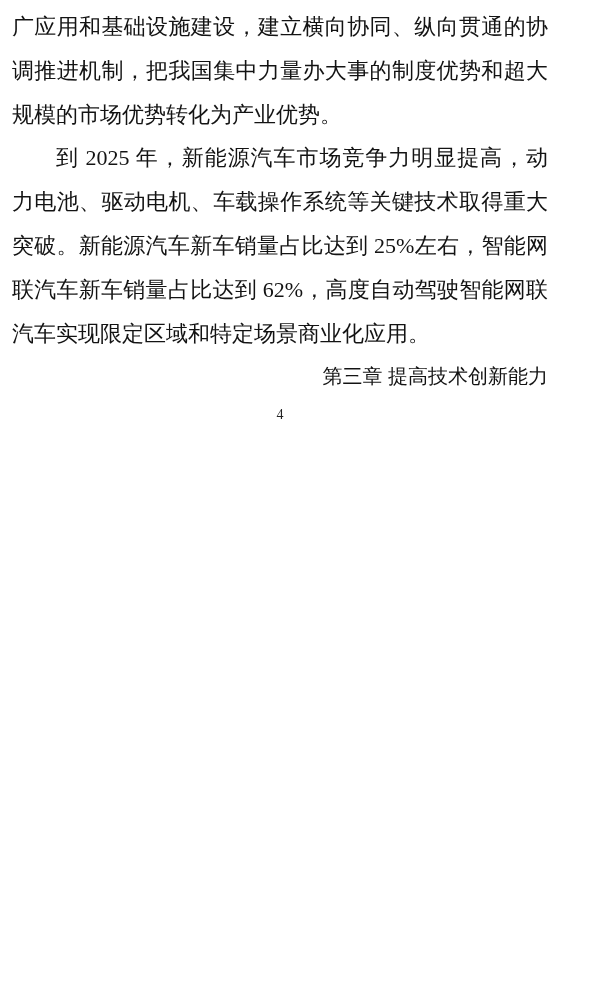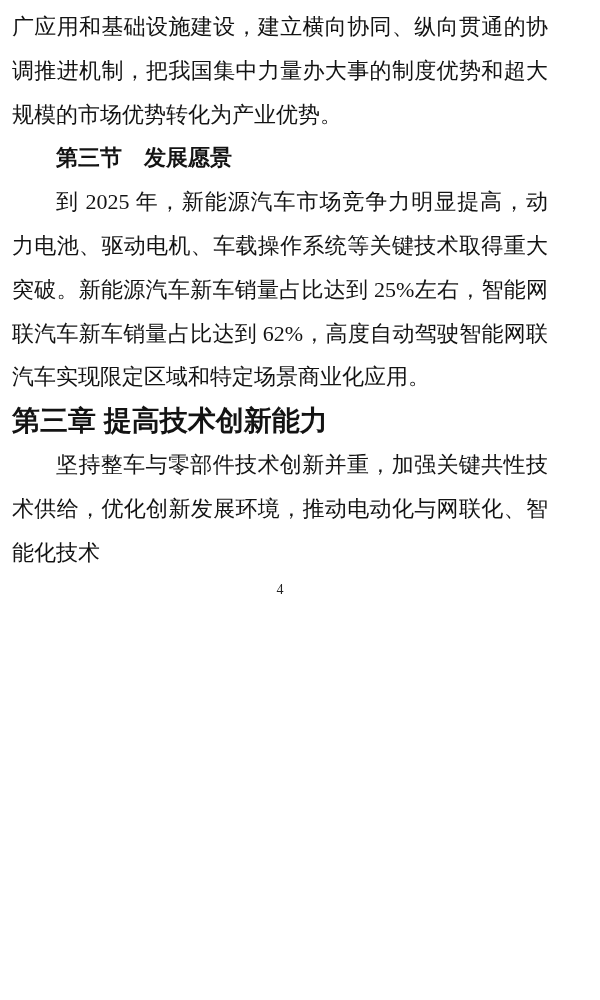--- a/index.html
+++ b/index.html
@@ -34,48 +34,46 @@
     text-indent: 0;
   }
   .section-heading {
     text-indent: 2em;
     font-size: 22px;
     font-weight: bold;
     text-align: left;
   }
   .chapter-heading {
     text-indent: 0;
-    text-align: left;
+    text-align: right;
     font-family: "Liberation Sans", "DejaVu Sans", sans-serif;
-    font-weight: bold;
-    font-size: 28px;
+    font-weight: normal;
+    font-size: 20px;
   }
   .bold-num {
     font-weight: normal;
   }
   .page-footer {
     text-align: center;
     text-indent: 0;
     font-size: 14px;
     line-height: 32px;
     color: #222222;
   }
 </style>
 </head>
 <body>
 
 <div class="page">
 
   <p class="body-text no-indent">广应用和基础设施建设，建立横向协同、纵向贯通的协调推进机制，把我国集中力量办大事的制度优势和超大规模的市场优势转化为产业优势。</p>
 
 
-  <h3 class="section-heading">第三节　发展愿景</h3>
 
 
   <p class="body-text"><span>到 </span><span class="bold-num">2025</span><span> 年，新能源汽车市场竞争力明显提高，动力电池、驱动电机、车载操作系统等关键技术取得重大突破。新能源汽车新车销量占比达到 25%左右，智能网联汽车新车销量占比达到 62%，高度自动驾驶智能网联汽车实现限定区域和特定场景商业化应用。</span></p>
 
   <h2 class="chapter-heading">第三章 提高技术创新能力</h2>
 
-  <p class="body-text">坚持整车与零部件技术创新并重，加强关键共性技术供给，优化创新发展环境，推动电动化与网联化、智能化技术</p>
 
   <div class="page-footer">4</div>
 
 </div>
 
 </body></html>

